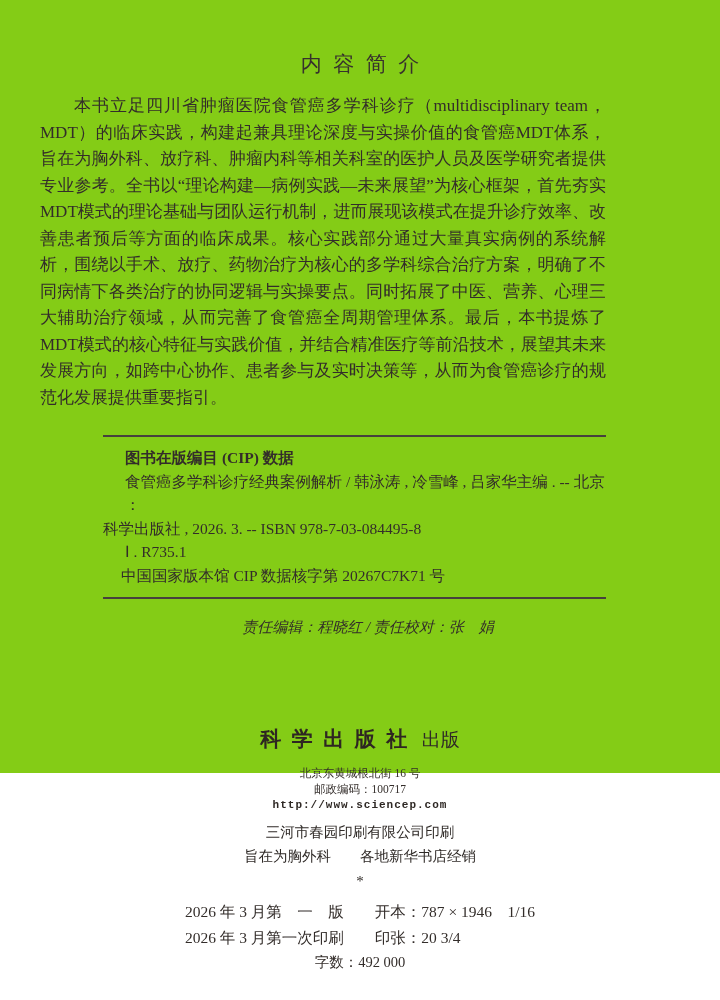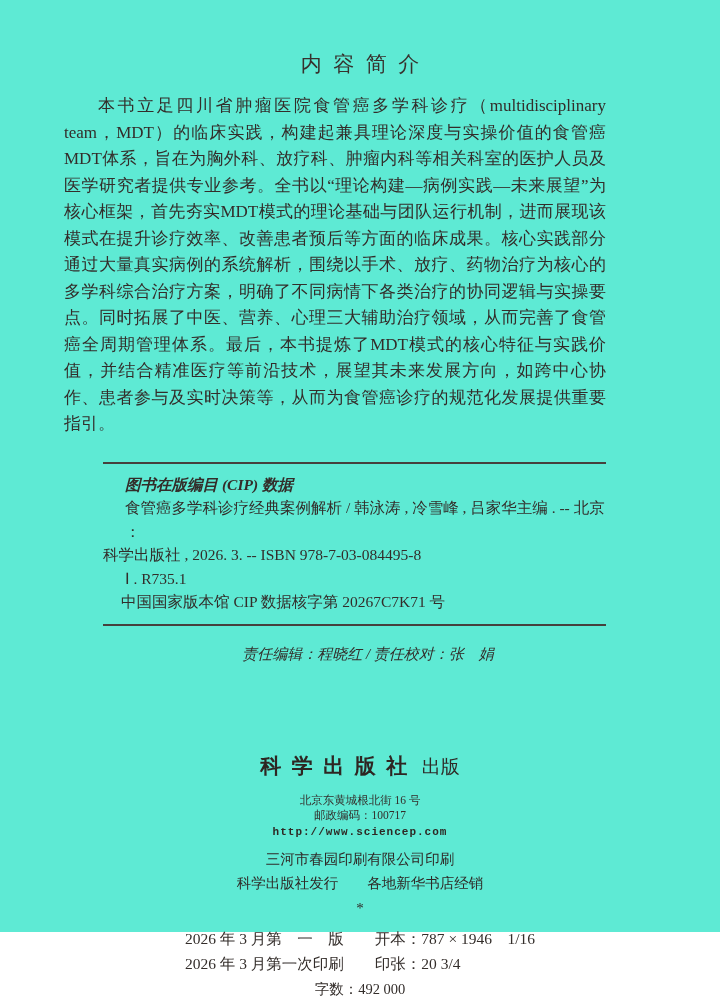--- a/index.html
+++ b/index.html
@@ -10,59 +10,59 @@
   body {
     width: 720px;
     height: 1000px;
     overflow: hidden;
     color: #2f2a27;
     font-family: "Liberation Serif", serif;
   }
   .page {
     position: relative;
     width: 720px;
-    height: 932px;
-    background: #5eead4;
+    height: 773px;
+    background: #84cc16;
   }
 
   
   .intro-title {
     margin: 0;
     padding-top: 50px;
     text-align: center;
     font-family: "Liberation Sans", sans-serif;
     font-weight: normal;
     font-size: 21px;
     line-height: 28px;
     letter-spacing: 0.55em;
     text-indent: 0.55em;
     color: #37312d;
   }
   .intro-paragraph {
-    margin: 15px 114px 0 64px;
+    margin: 15px 114px 0 40px;
     font-size: 17px;
     line-height: 26.5px;
     text-align: justify;
     text-indent: 2em;
     color: #332d2a;
   }
 
   
   .cip-box {
     margin-left: 103px;
     margin-top: 24px;
     width: 503px;
     border-top: 2px solid #46413d;
     border-bottom: 2px solid #46413d;
     padding: 9px 0 10px 0;
     font-size: 15.5px;
     line-height: 23.5px;
     color: #332d2a;
   }
-  .cip-heading { font-weight: bold; padding-left: 22px; font-style: italic; }
+  .cip-heading { font-weight: bold; padding-left: 22px; }
   .cip-indent  { padding-left: 22px; }
   .cip-indent-sm { padding-left: 18px; }
 
   
   .staff {
     margin-top: 15px;
     text-align: center;
     font-style: italic;
     font-size: 15px;
     line-height: 26px;
@@ -127,21 +127,21 @@
 
   <div class="imprint">
     <div class="pub-line">
       <span class="pub-name">科学出版社</span>
       <span class="pub-suffix">出版</span>
     </div>
     <div class="addr addr-first">北京东黄城根北街 16 号</div>
     <div class="addr">邮政编码：100717</div>
     <div class="url">http://www.sciencep.com</div>
     <div class="printer">三河市春园印刷有限公司印刷</div>
-    <div class="distribution">科学出版社发行　　各地新华书店经销</div>
+    <div class="distribution">旨在为胸外科　　各地新华书店经销</div>
     <div class="star">*</div>
   </div>
 
   <div class="edition">
     <div class="ed-lines">
       <div>2026 年 3 月第　一　版　　开本：787 × 1946　1/16</div>
       <div>2026 年 3 月第一次印刷　　印张：20 3/4</div>
     </div>
     <div class="wordcount">字数：492 000</div>
     

